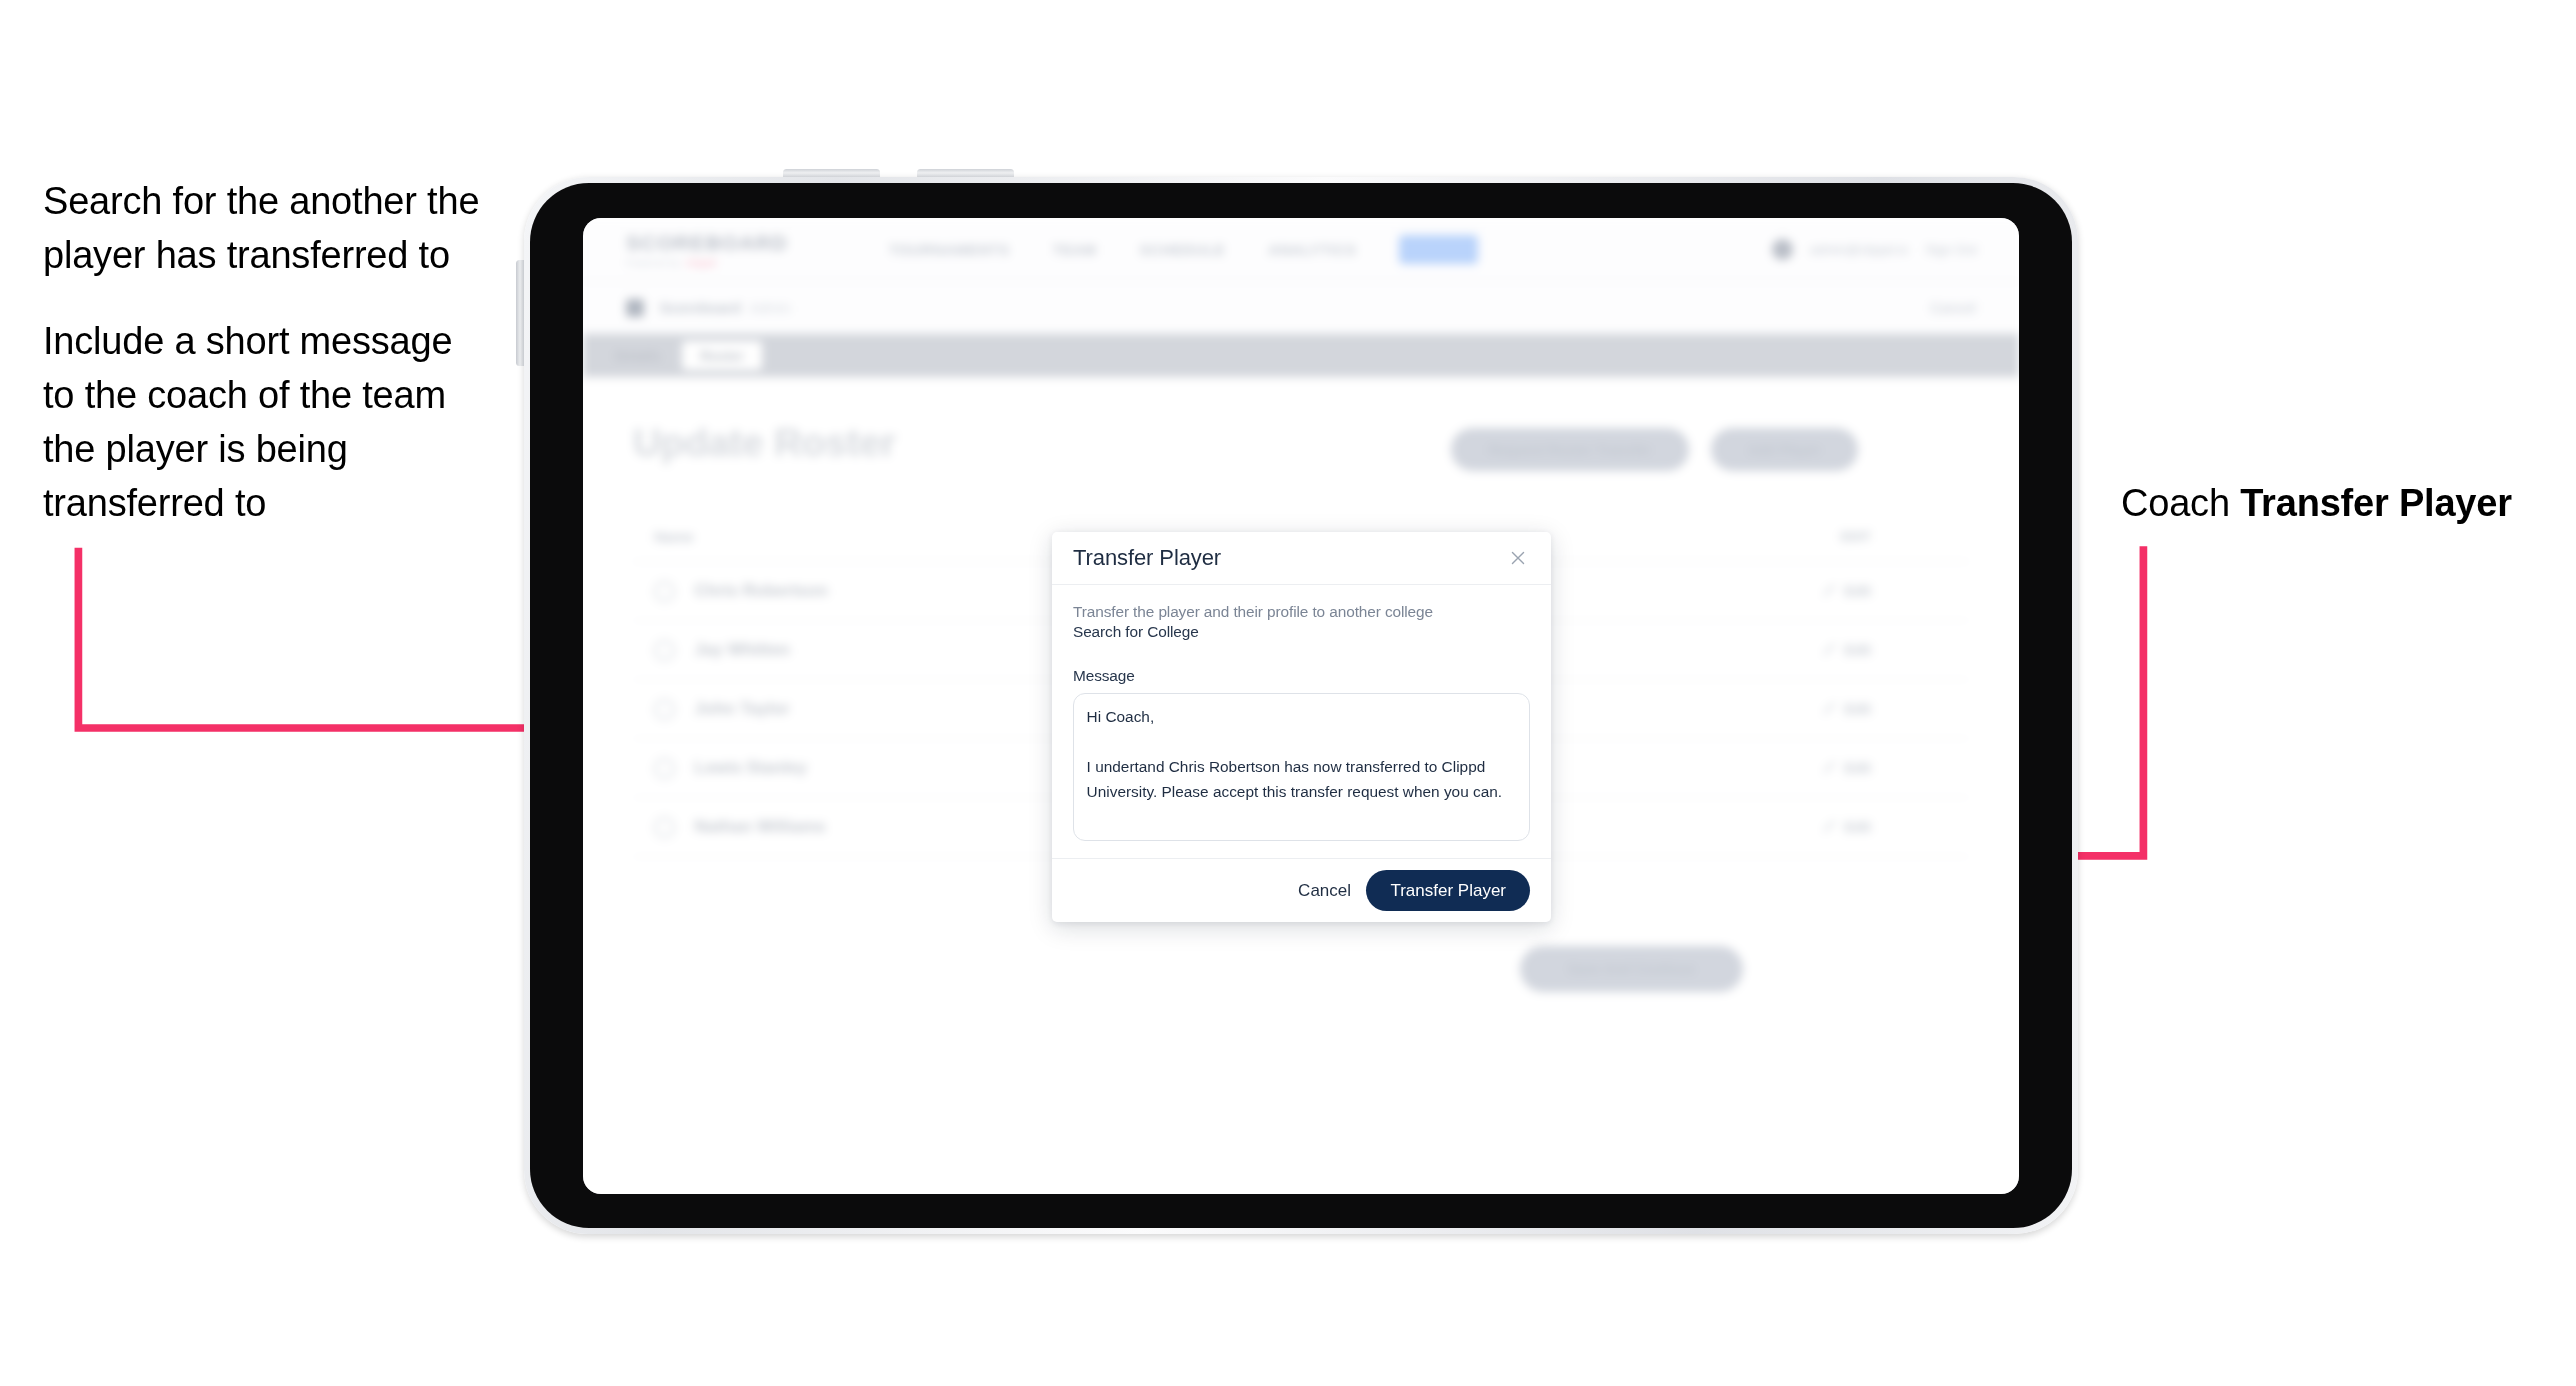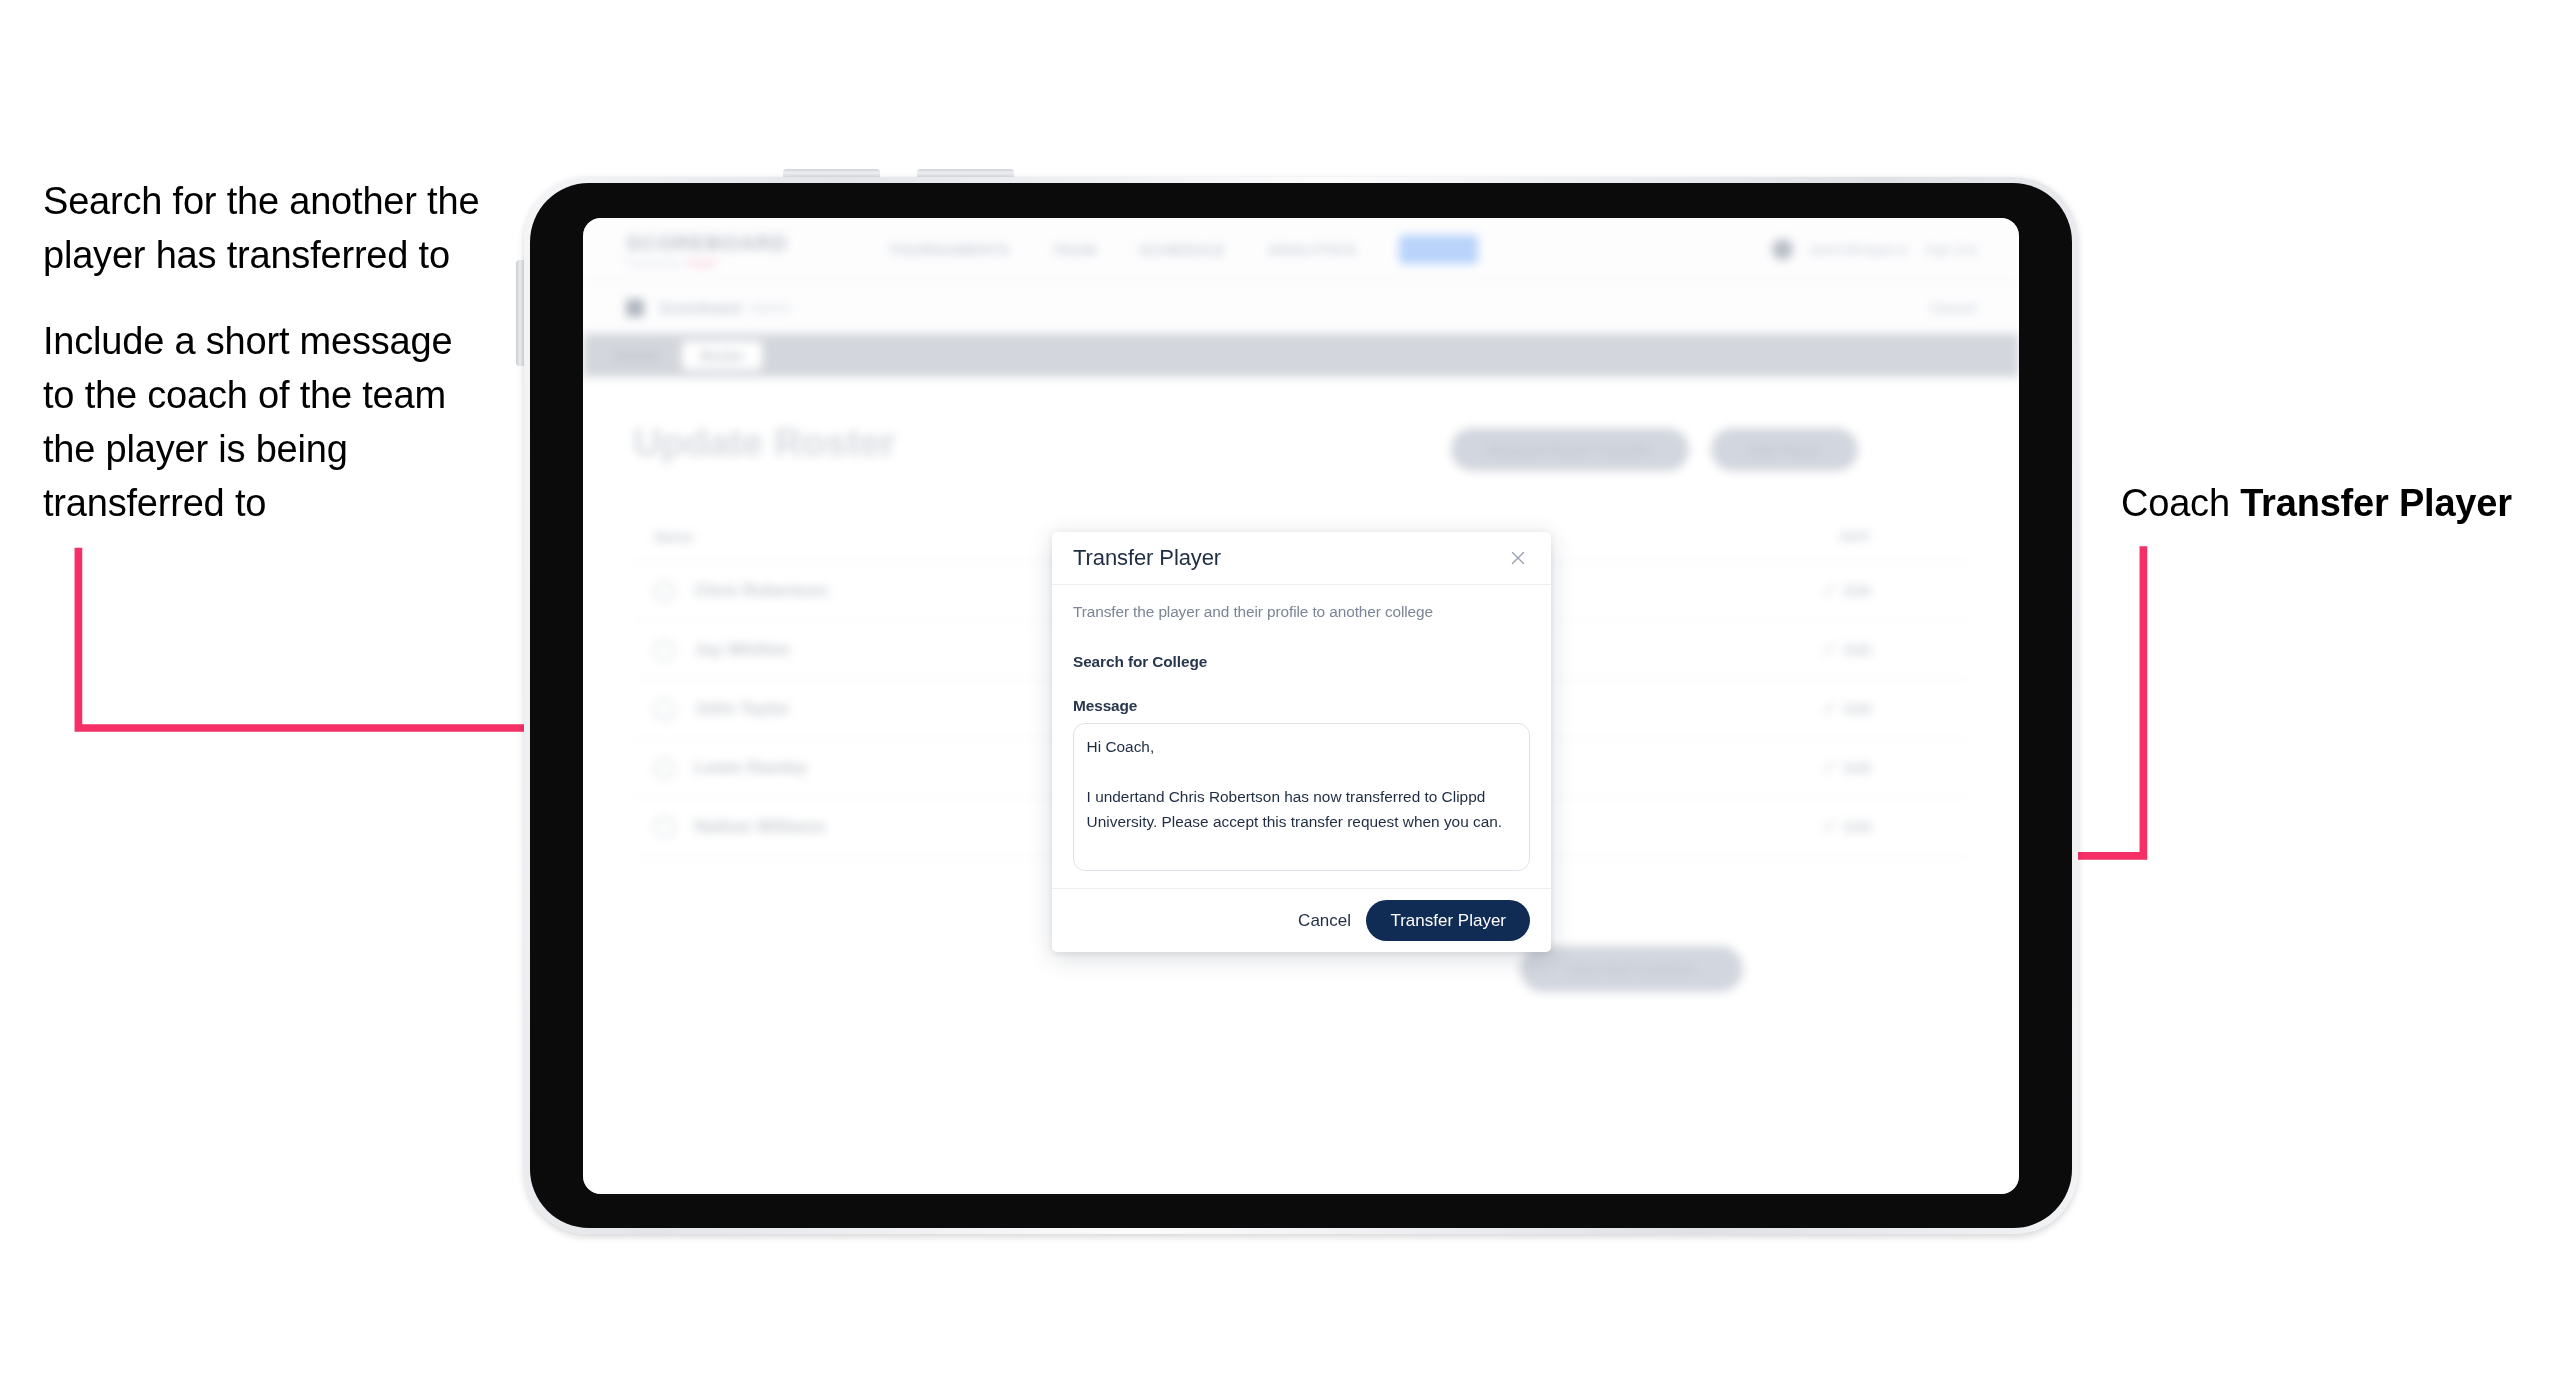--- a/index.html
+++ b/index.html
@@ -230,25 +230,25 @@
   #modal-title {
     font-size: 22px; color: #1f2d42; font-weight: 400; letter-spacing: -0.1px;
   }
   #modal-close {
     margin-left: auto; width: 24px; height: 24px;
     display: flex; align-items: center; justify-content: center;
     color: #9aa3b0;
   }
   #modal-body { padding: 18px 21px 15.4px 21px; }
   #modal-subtitle {
-    font-size: 15.4px; color: #7b8595; font-weight: 400; margin-bottom: 32px;
+    font-size: 15.4px; color: #7b8595; font-weight: 400; margin-bottom: 2px;
     letter-spacing: -0.1px;
   }
   .field-label {
-    font-size: 15.4px; color: #27364c; font-weight: 700;
+    font-size: 15.4px; color: #27364c; font-weight: 400;
     margin-bottom: 7.7px; letter-spacing: -0.1px;
   }
   #college-input {
     width: 100%; height: 46px;
     border: 0.7px solid #dee2e8; border-radius: 4.2px;
     padding: 0 12.6px;
     font-family: "Liberation Sans", sans-serif;
     font-size: 16px; color: #1f2d42; background: #ffffff;
   }
   #message-field-wrap { margin-top: 26px; }

